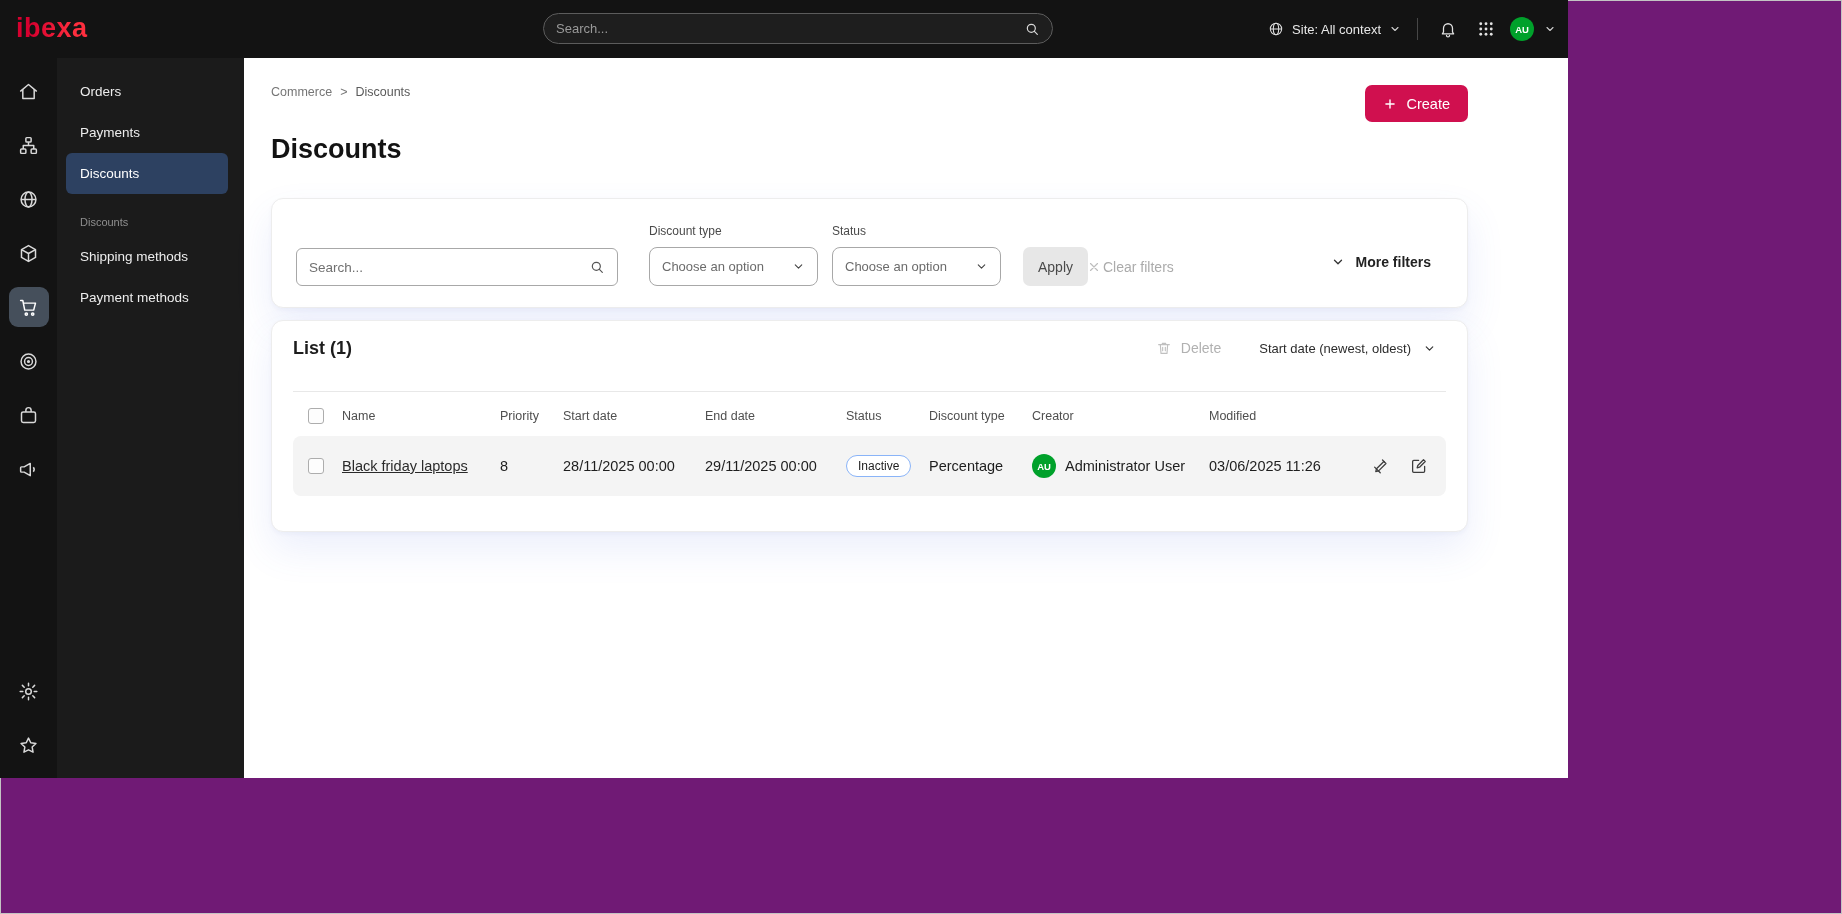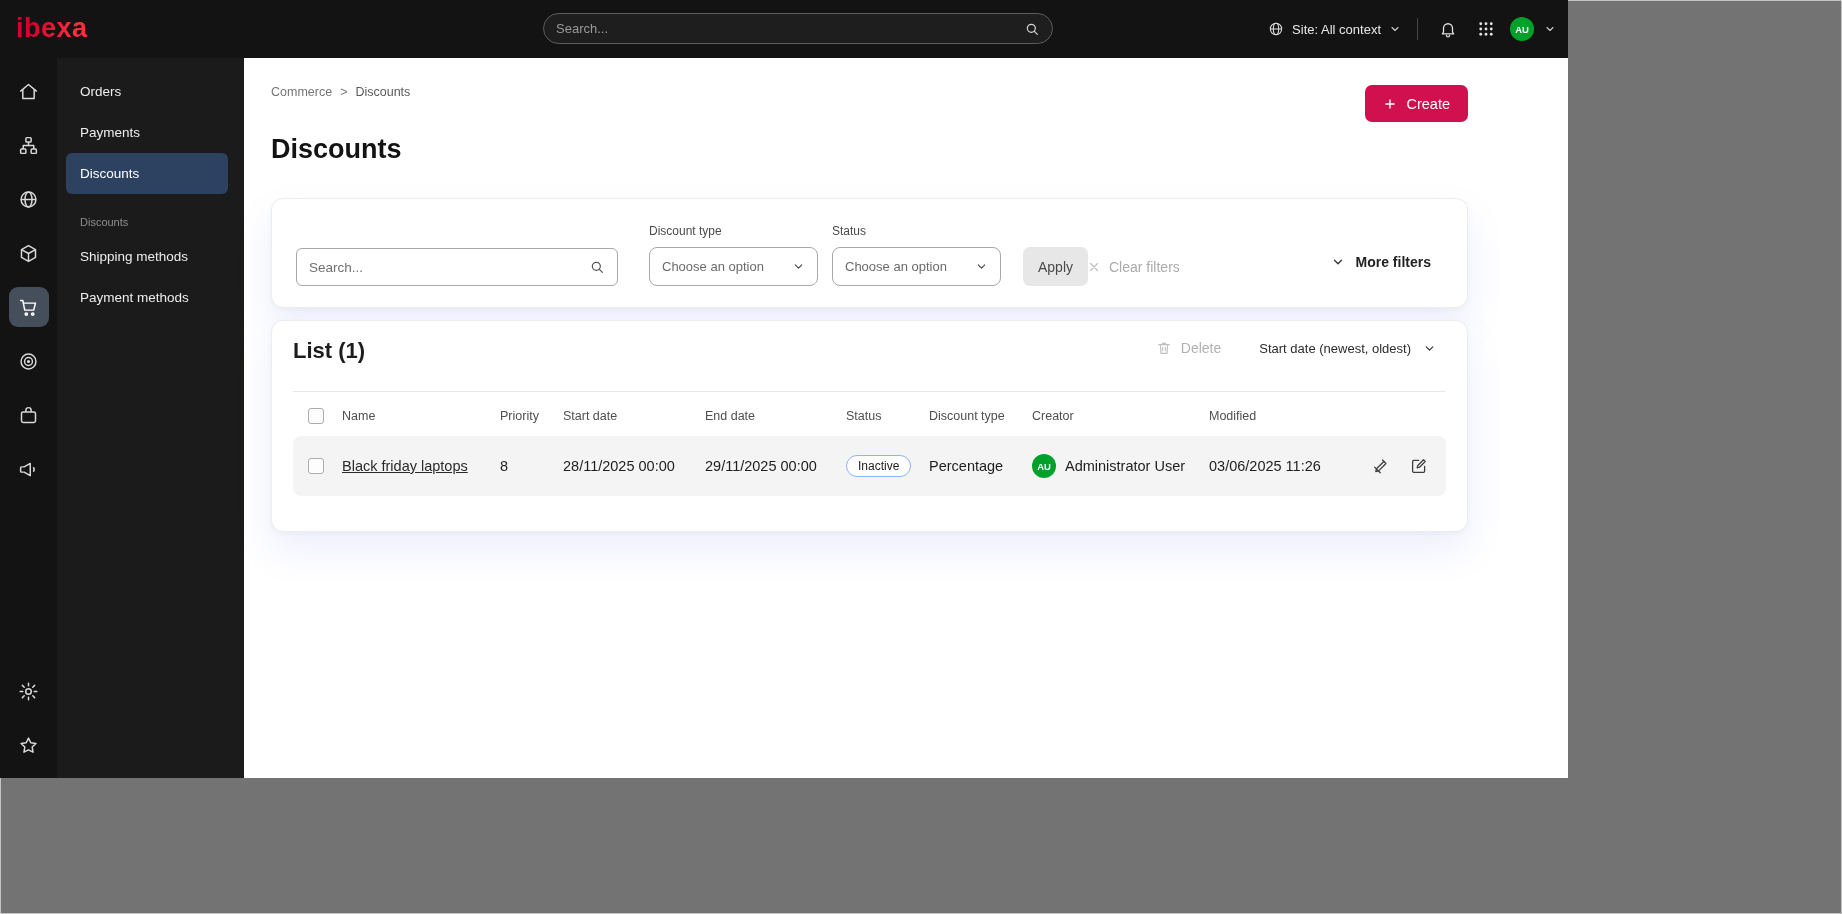--- a/index.html
+++ b/index.html
@@ -1,17 +1,17 @@
 <!DOCTYPE html>
 <html><head>
 <meta charset="utf-8">
 <style>
   * { box-sizing: border-box; margin: 0; padding: 0; }
   html,body { width:1842px; height:914px; background:#fff; font-family:"Liberation Sans", sans-serif; }
-  .canvas { position:relative; width:1842px; height:914px; background:#737373; box-shadow: inset 0 0 0 1px #c3c3c3; overflow:hidden; }
+  .canvas { position:relative; width:1842px; height:914px; background:#701a75; box-shadow: inset 0 0 0 1px #c3c3c3; overflow:hidden; }
   .app { position:absolute; left:0; top:0; width:1568px; height:778px; background:#fff; }
 
   
   .topbar { position:absolute; left:0; top:0; width:1568px; height:58px; background:#131313; display:flex; align-items:center; z-index:5; }
   .logo { position:absolute; left:16px; top:13px; font-size:27px; font-weight:800; letter-spacing:.5px;
           background:linear-gradient(90deg,#d6002f 20%, #ff2e3e 80%); -webkit-background-clip:text; background-clip:text; color:transparent; cursor:pointer; }
   .topbar-search { position:absolute; left:543px; top:13px; width:510px; height:31px; background:#1e1e1e; border:1px solid #5c5c5c;
           border-radius:16px; display:flex; align-items:center; padding:0 12px; }
   .topbar-search input { flex:1; background:transparent; border:none; outline:none; color:#c9c9c9; font-size:13px; font-family:inherit; }
   .topbar-search input::placeholder { color:#9a9a9a; }
@@ -61,27 +61,27 @@
   .f-search input::placeholder { color:#707070; }
   .f-search svg { width:16px; height:16px; color:#555; }
   .f-label { position:absolute; top:25px; font-size:12px; color:#4a4a4a; }
   .f-select { position:absolute; top:48px; width:169px; height:39px; border:1px solid #a8a8a8; border-radius:8px; background:#fff;
               display:flex; align-items:center; justify-content:space-between; padding:0 12px; font-size:13px; color:#6b6b6b; cursor:pointer; }
   .f-select svg { width:13px; height:13px; color:#444; }
   .lbl-dtype { left:377px; } .sel-dtype { left:377px; }
   .lbl-status { left:560px; } .sel-status { left:560px; }
   .apply-btn { position:absolute; left:751px; top:48px; height:39px; padding:0 15px; background:#e7e7e7; border:none; border-radius:7px;
                font-size:14px; color:#4a4a4a; font-family:inherit; cursor:pointer; }
-  .clear-btn { position:absolute; left:815px; top:48px; height:39px; display:flex; align-items:center; gap:8px; font-size:14px; color:#ababab; cursor:pointer; }
+  .clear-btn { position:absolute; left:815px; top:48px; height:39px; display:flex; align-items:center; gap:2px; font-size:14px; color:#ababab; cursor:pointer; }
   .clear-btn svg { width:14px; height:14px; color:#bdbdbd; }
   .morefilters { position:absolute; right:36px; top:55px; display:flex; align-items:center; gap:11px; font-size:14px; font-weight:700; color:#222; cursor:pointer; }
   .morefilters svg { width:14px; height:14px; color:#333; }
 
   
-  .list-head { position:absolute; left:21px; top:17px; font-size:22px; font-weight:700; color:#1d1d1d; }
+  .list-head { position:absolute; left:21px; top:17px; font-size:18px; font-weight:700; color:#1d1d1d; }
   .list-tools { position:absolute; right:31px; top:19px; display:flex; align-items:center; gap:38px; }
   .delete-btn { display:flex; align-items:center; gap:9px; font-size:14px; color:#b1b1b1; cursor:pointer; }
   .delete-btn svg { width:16px; height:16px; color:#c0c0c0; }
   .sort-btn { display:flex; align-items:center; gap:12px; font-size:13px; color:#2c2c2c; cursor:pointer; }
   .sort-btn svg { width:13px; height:13px; color:#333; }
   .list-divider { position:absolute; left:21px; right:21px; top:70px; height:1px; background:#e8e8e8; }
 
   .tgrid { display:grid; grid-template-columns:49px 158px 63px 142px 141px 83px 103px 177px 150px 1fr; align-items:center; }
   .thead { position:absolute; left:21px; right:21px; top:80px; height:30px; font-size:12.5px; color:#4f4f4f; }
   .trow  { position:absolute; left:21px; right:21px; top:115px; height:60px; background:#f4f4f4; border-radius:8px; font-size:14.5px; color:#1e1e1e; }

